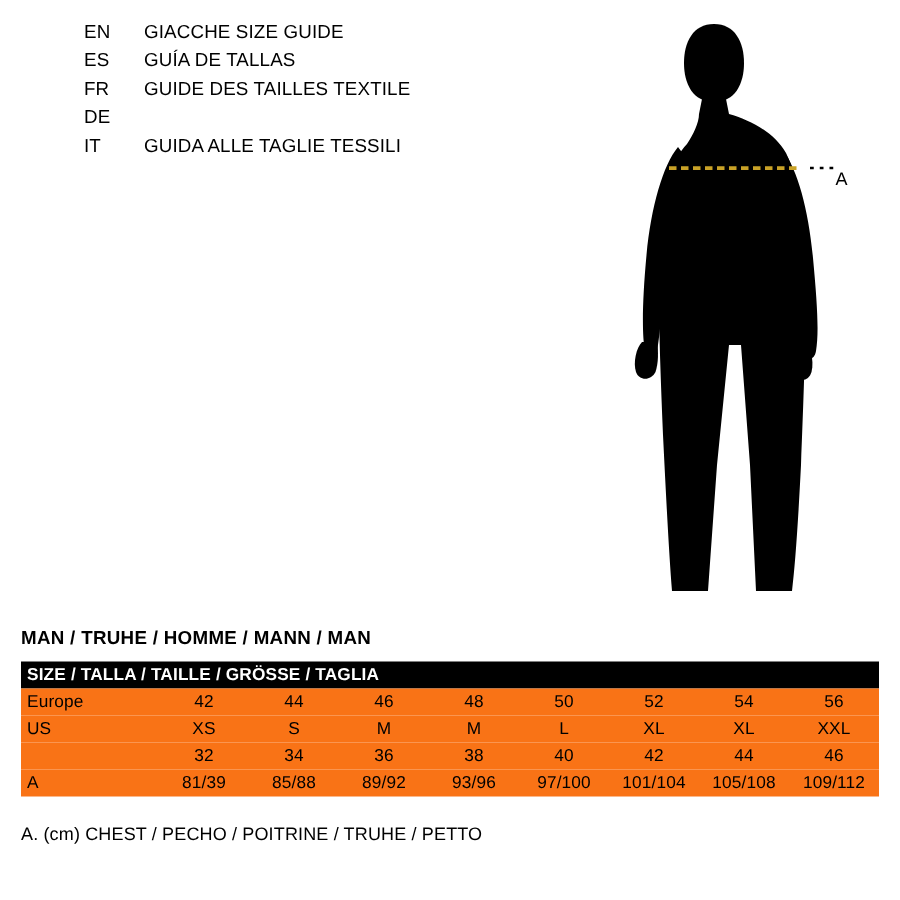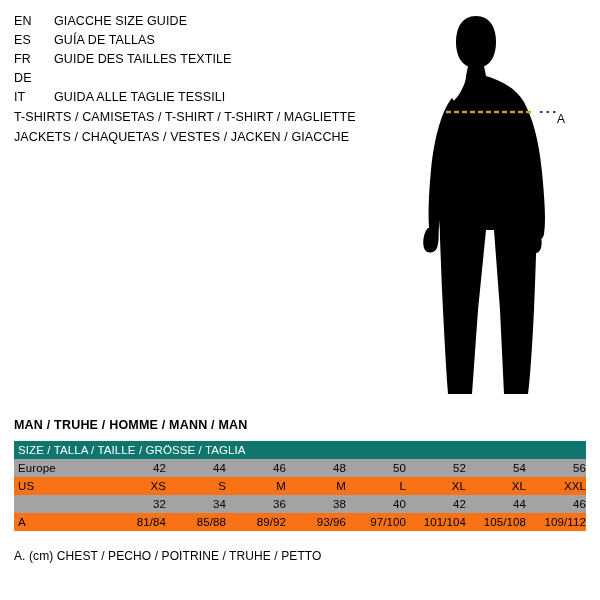--- a/index.html
+++ b/index.html
@@ -30,20 +30,21 @@
   .lang-row {
     display: flex;
     align-items: baseline;
     height: 19px;
     font-size: 12.5px;
     letter-spacing: 0.1px;
   }
   .lang-code {
     width: 40px;
     flex: 0 0 40px;
+    margin-left: 42px;
   }
   .lang-text {
     flex: 1 1 auto;
   }
 
   
   .cat-block {
     position: absolute;
     left: 14px;
     top: 110px;
@@ -92,37 +93,38 @@
     border-collapse: collapse;
     font-size: 11.5px;
   }
   table.size-table td {
     padding: 0;
     height: 18px;
     vertical-align: middle;
     letter-spacing: 0.1px;
   }
   .row-head td {
-    background: #0f766e;
+    background: #000000;
     color: #ffffff;
     height: 19px;
+    font-weight: bold;
   }
   .row-light td {
-    background: #a3a3a3;
+    background: #f97316;
   }
   .row-dark td {
     background: #f97316;
   }
   .col-label {
     width: 88px;
     padding-left: 4px !important;
   }
   .cell {
     width: 60px;
-    text-align: right;
+    text-align: center;
   }
   .row-head .col-label {
     padding-left: 4px !important;
   }
 
   .footnote {
     position: absolute;
     left: 14px;
     top: 549px;
     font-size: 12px;
@@ -149,24 +151,20 @@
     </div>
     <div class="lang-row">
       <span class="lang-code">DE</span>
     </div>
     <div class="lang-row">
       <span class="lang-code">IT</span>
       <span class="lang-text">GUIDA ALLE TAGLIE TESSILI</span>
     </div>
   </div>
 
-  <div class="cat-block">
-    <div class="cat-line">T-SHIRTS / CAMISETAS / T-SHIRT / T-SHIRT / MAGLIETTE</div>
-    <div class="cat-line">JACKETS / CHAQUETAS / VESTES / JACKEN / GIACCHE</div>
-  </div>
 
   <div class="figure-wrap">
     <svg width="200" height="400" viewBox="0 0 200 400">
 
       <path d="M76 6 C62 6 56 18 56 32 C56 46 62 58 76 58 C90 58 96 46 96 32 C96 18 90 6 76 6 Z" fill="#000000"></path>
 
       <path d="M68 56 L84 56 L86 66
                C100 70 116 78 124 92
                C132 108 136 132 137 160
                C138 196 136 250 134 300
@@ -237,21 +235,21 @@
         <td class="cell">36</td>
         <td class="cell">38</td>
         <td class="cell">40</td>
         <td class="cell">42</td>
         <td class="cell">44</td>
         <td class="cell">46</td>
       </tr>
 
       <tr class="row-dark">
         <td class="col-label">A</td>
-        <td class="cell">81/84</td>
+        <td class="cell">81/39</td>
         <td class="cell">85/88</td>
         <td class="cell">89/92</td>
         <td class="cell">93/96</td>
         <td class="cell">97/100</td>
         <td class="cell">101/104</td>
         <td class="cell">105/108</td>
         <td class="cell">109/112</td>
       </tr>
     </tbody>
   </table>

